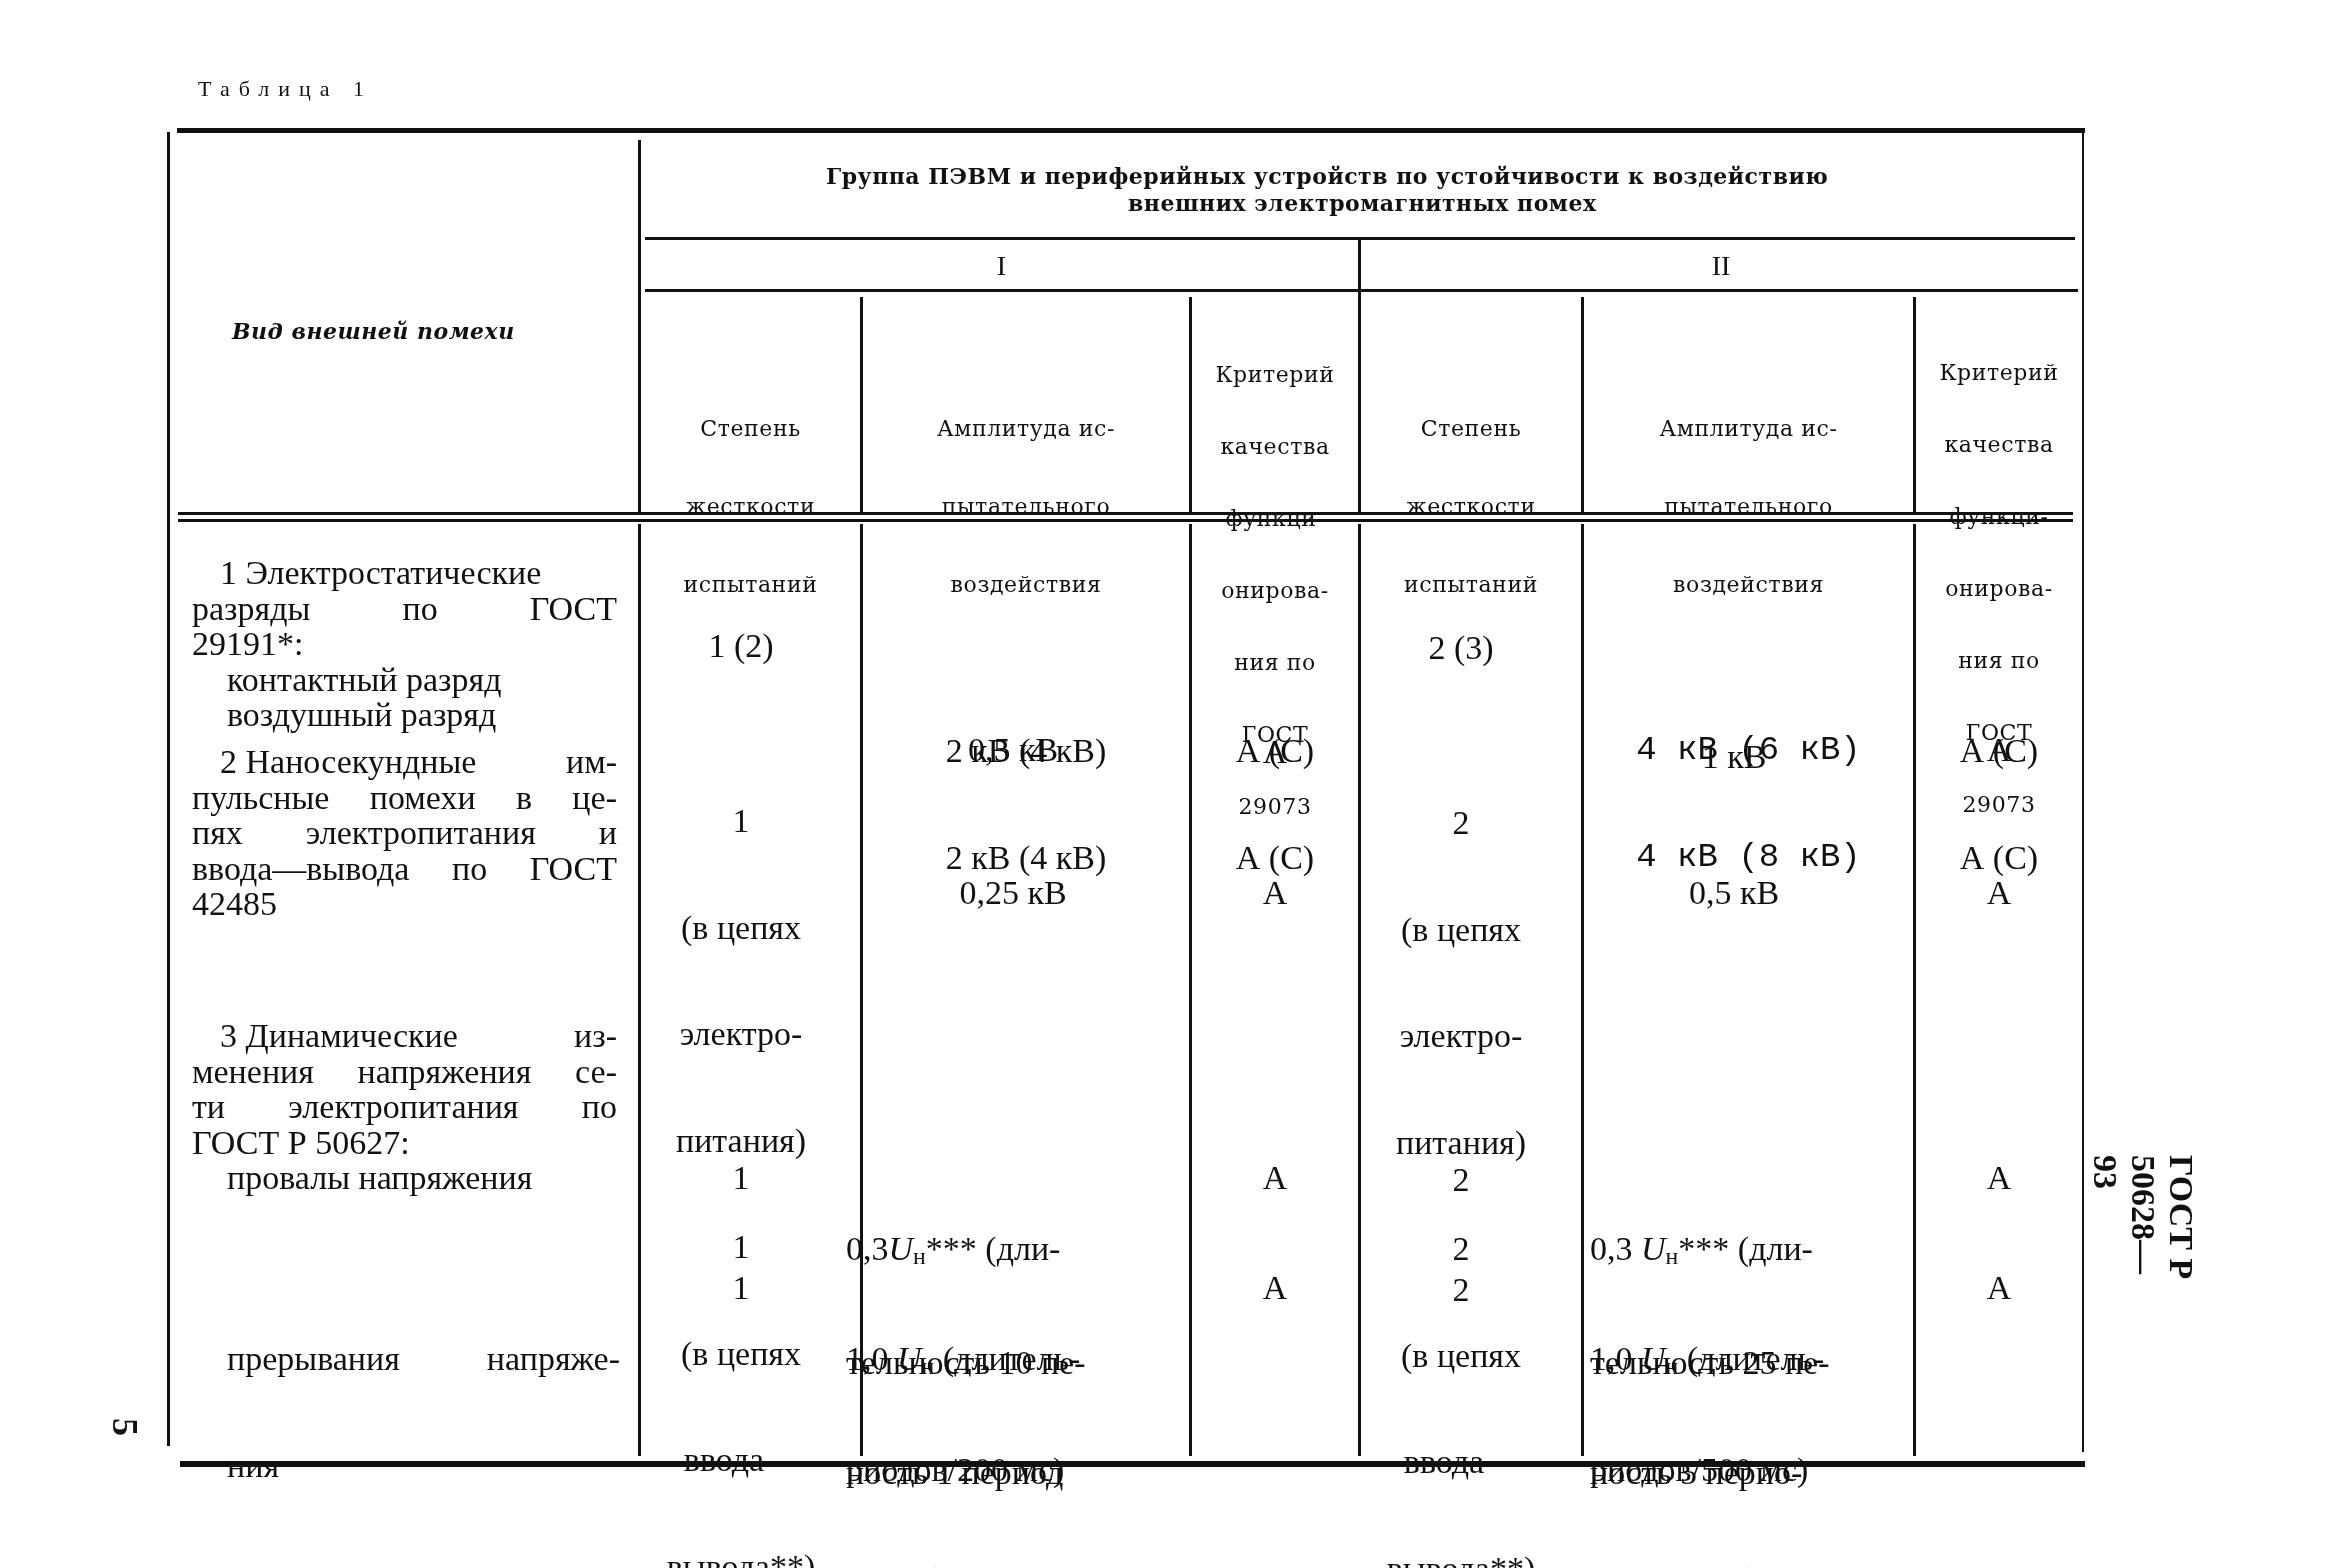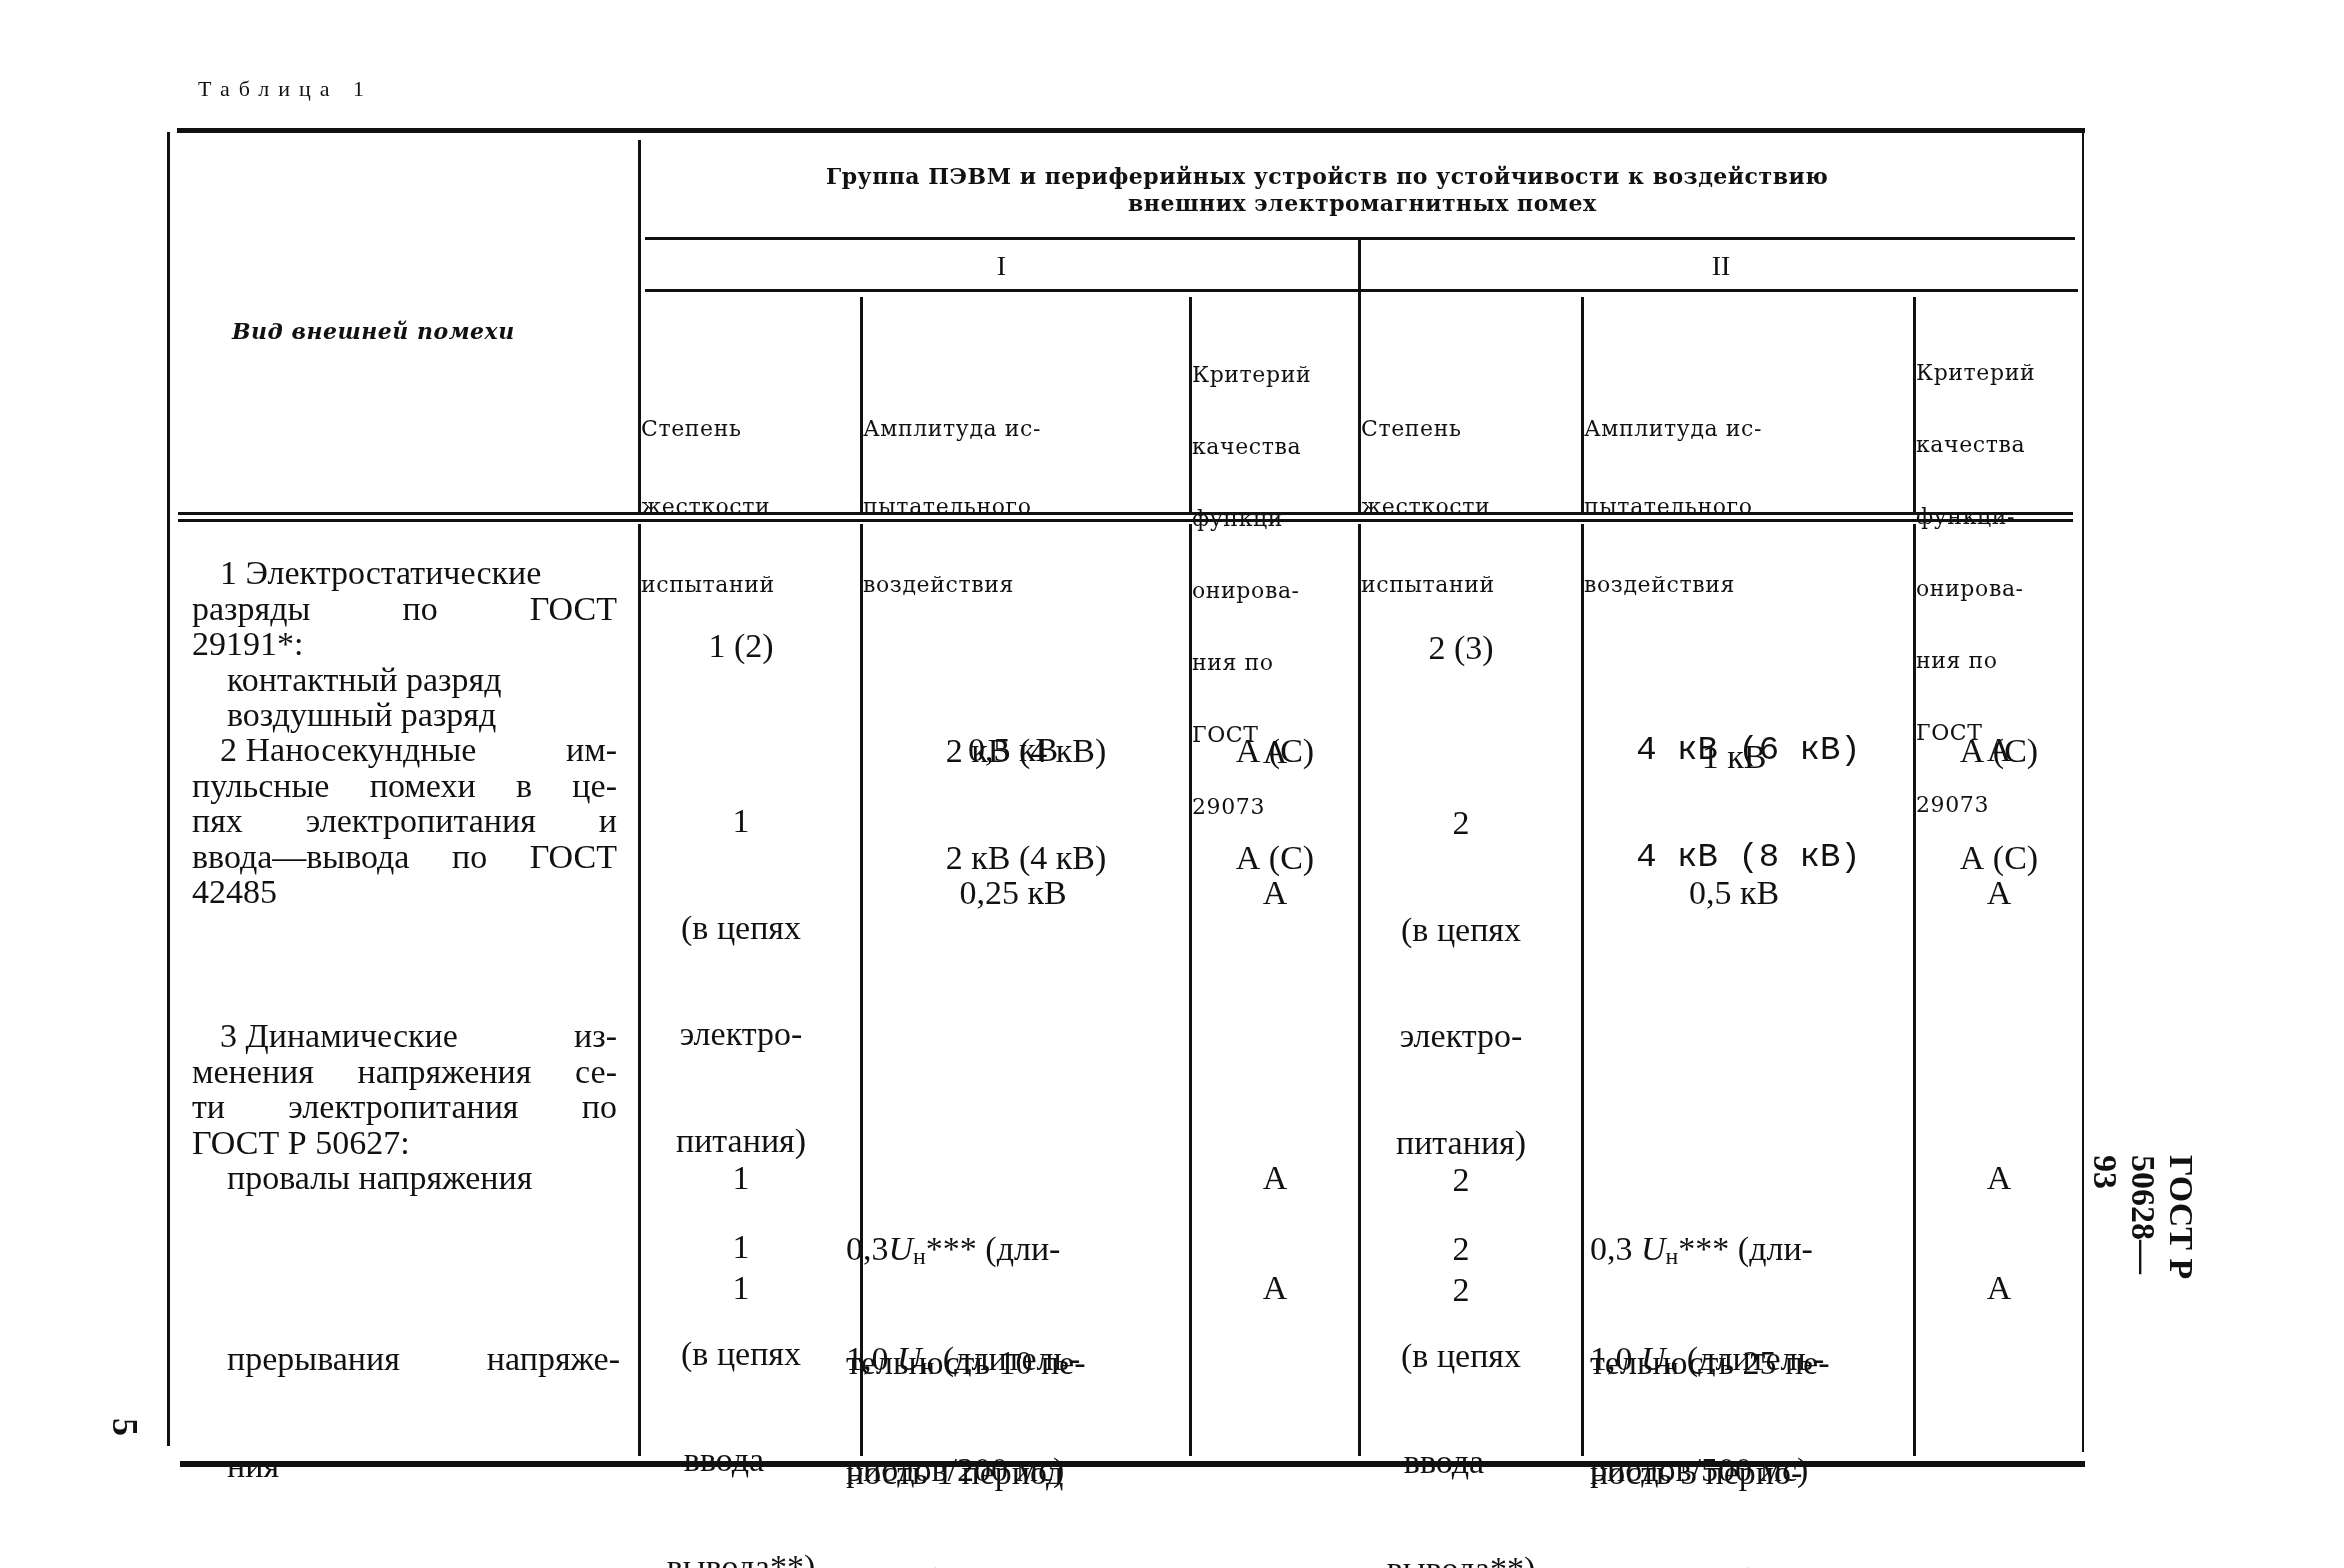--- a/index.html
+++ b/index.html
@@ -3,21 +3,21 @@
 <meta charset="utf-8">
 <style>
   html, body { margin: 0; padding: 0; background: #ffffff; }
   body { width: 2344px; height: 1568px; position: relative; overflow: hidden;
          font-family: "Liberation Serif", "DejaVu Serif", serif; color: #111; }
   .abs { position: absolute; white-space: pre; }
   .hline { position: absolute; background: #111; }
   .vline { position: absolute; background: #111; width: 3px; }
   .title { font-size: 22px; letter-spacing: 9px; left: 198px; top: 76px; }
   .hdr-bold { font-family: "DejaVu Serif", "Liberation Serif", serif; font-weight: bold; font-size: 22px; letter-spacing: 0.5px; }
-  .hdr { font-family: "DejaVu Serif", "Liberation Serif", serif; font-size: 22px; line-height: 26px; text-align: left; letter-spacing: 0.6px; }
+  .hdr { font-family: "DejaVu Serif", "Liberation Serif", serif; font-size: 22px; line-height: 26px; text-align: center; letter-spacing: 0.6px; }
   .roman { font-size: 28px; }
   .body-txt { font-size: 34px; line-height: 35.5px; }
   .cell-c { text-align: center; }
   .left-col { position: absolute; left: 192px; width: 425px; }
   .jline { display: flex; justify-content: space-between; white-space: pre; }
   .margin-rot { position: absolute; font-weight: bold; font-size: 34px; transform-origin: left top; }
   .sub { font-size: 0.7em; vertical-align: -0.15em; }
   .it { font-style: italic; }
 </style>
 </head>
@@ -120,21 +120,21 @@
 <div class="abs body-txt cell-c" style="left:1584px; width:329px; top:662px;font-family:Liberation Mono, monospace;">
   <div>4 кВ (6 кВ)</div>
   <div>4 кВ (8 кВ)</div>
 </div>
 <div class="abs body-txt cell-c" style="left:1916px; width:166px; top:662px;">
   <div>А (С)</div>
   <div>А (С)</div>
 </div>
 
 <div class="left-col body-txt" style="top:732px;">
-  <div class="jline" style="padding-left:28px;"><span>2 Наносекундные</span><span>им-</span></div>
+  <div class="jline" style="padding-left:28px;margin-top:12px;"><span>2 Наносекундные</span><span>им-</span></div>
   <div class="jline"><span>пульсные</span><span>помехи</span><span>в</span><span>це-</span></div>
   <div class="jline"><span>пях</span><span>электропитания</span><span>и</span></div>
   <div class="jline"><span>ввода—вывода</span><span>по</span><span>ГОСТ</span></div>
   <div>42485</div>
 </div>
 
 <div class="abs body-txt cell-c" style="left:641px; width:200px; top:732px;">
   <div>1</div>
   <div>(в цепях</div>
   <div>электро-</div>

